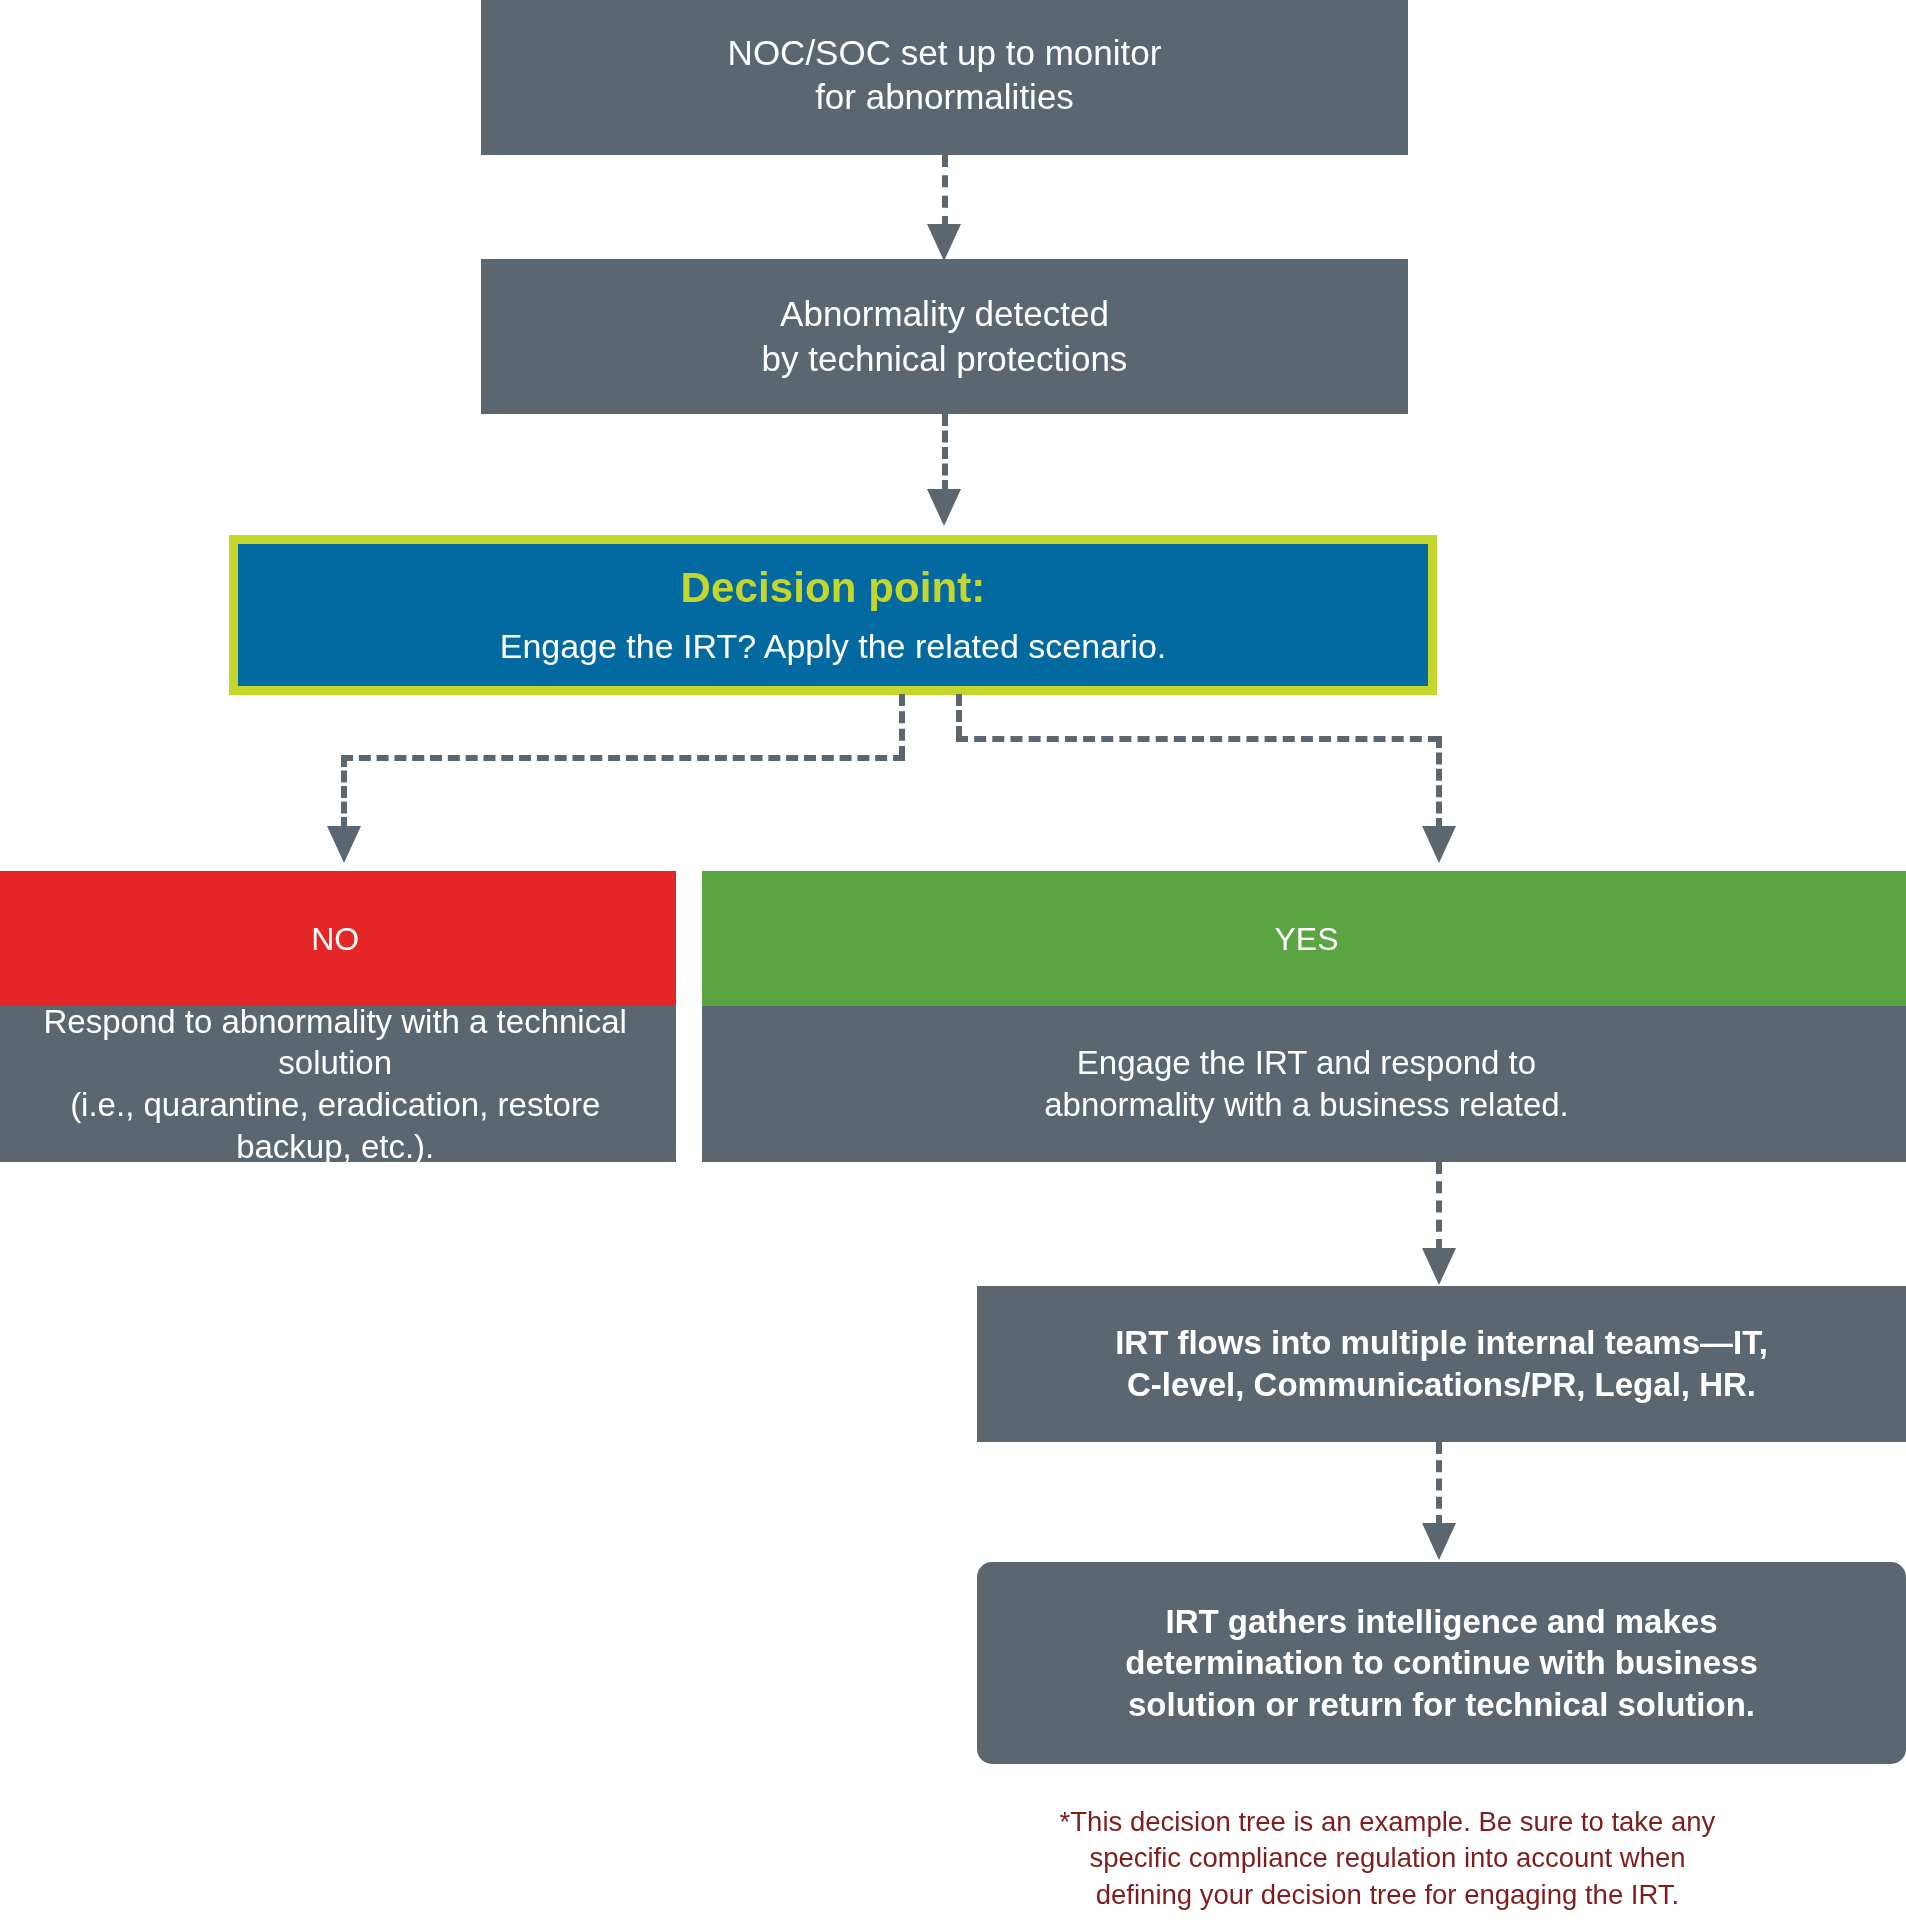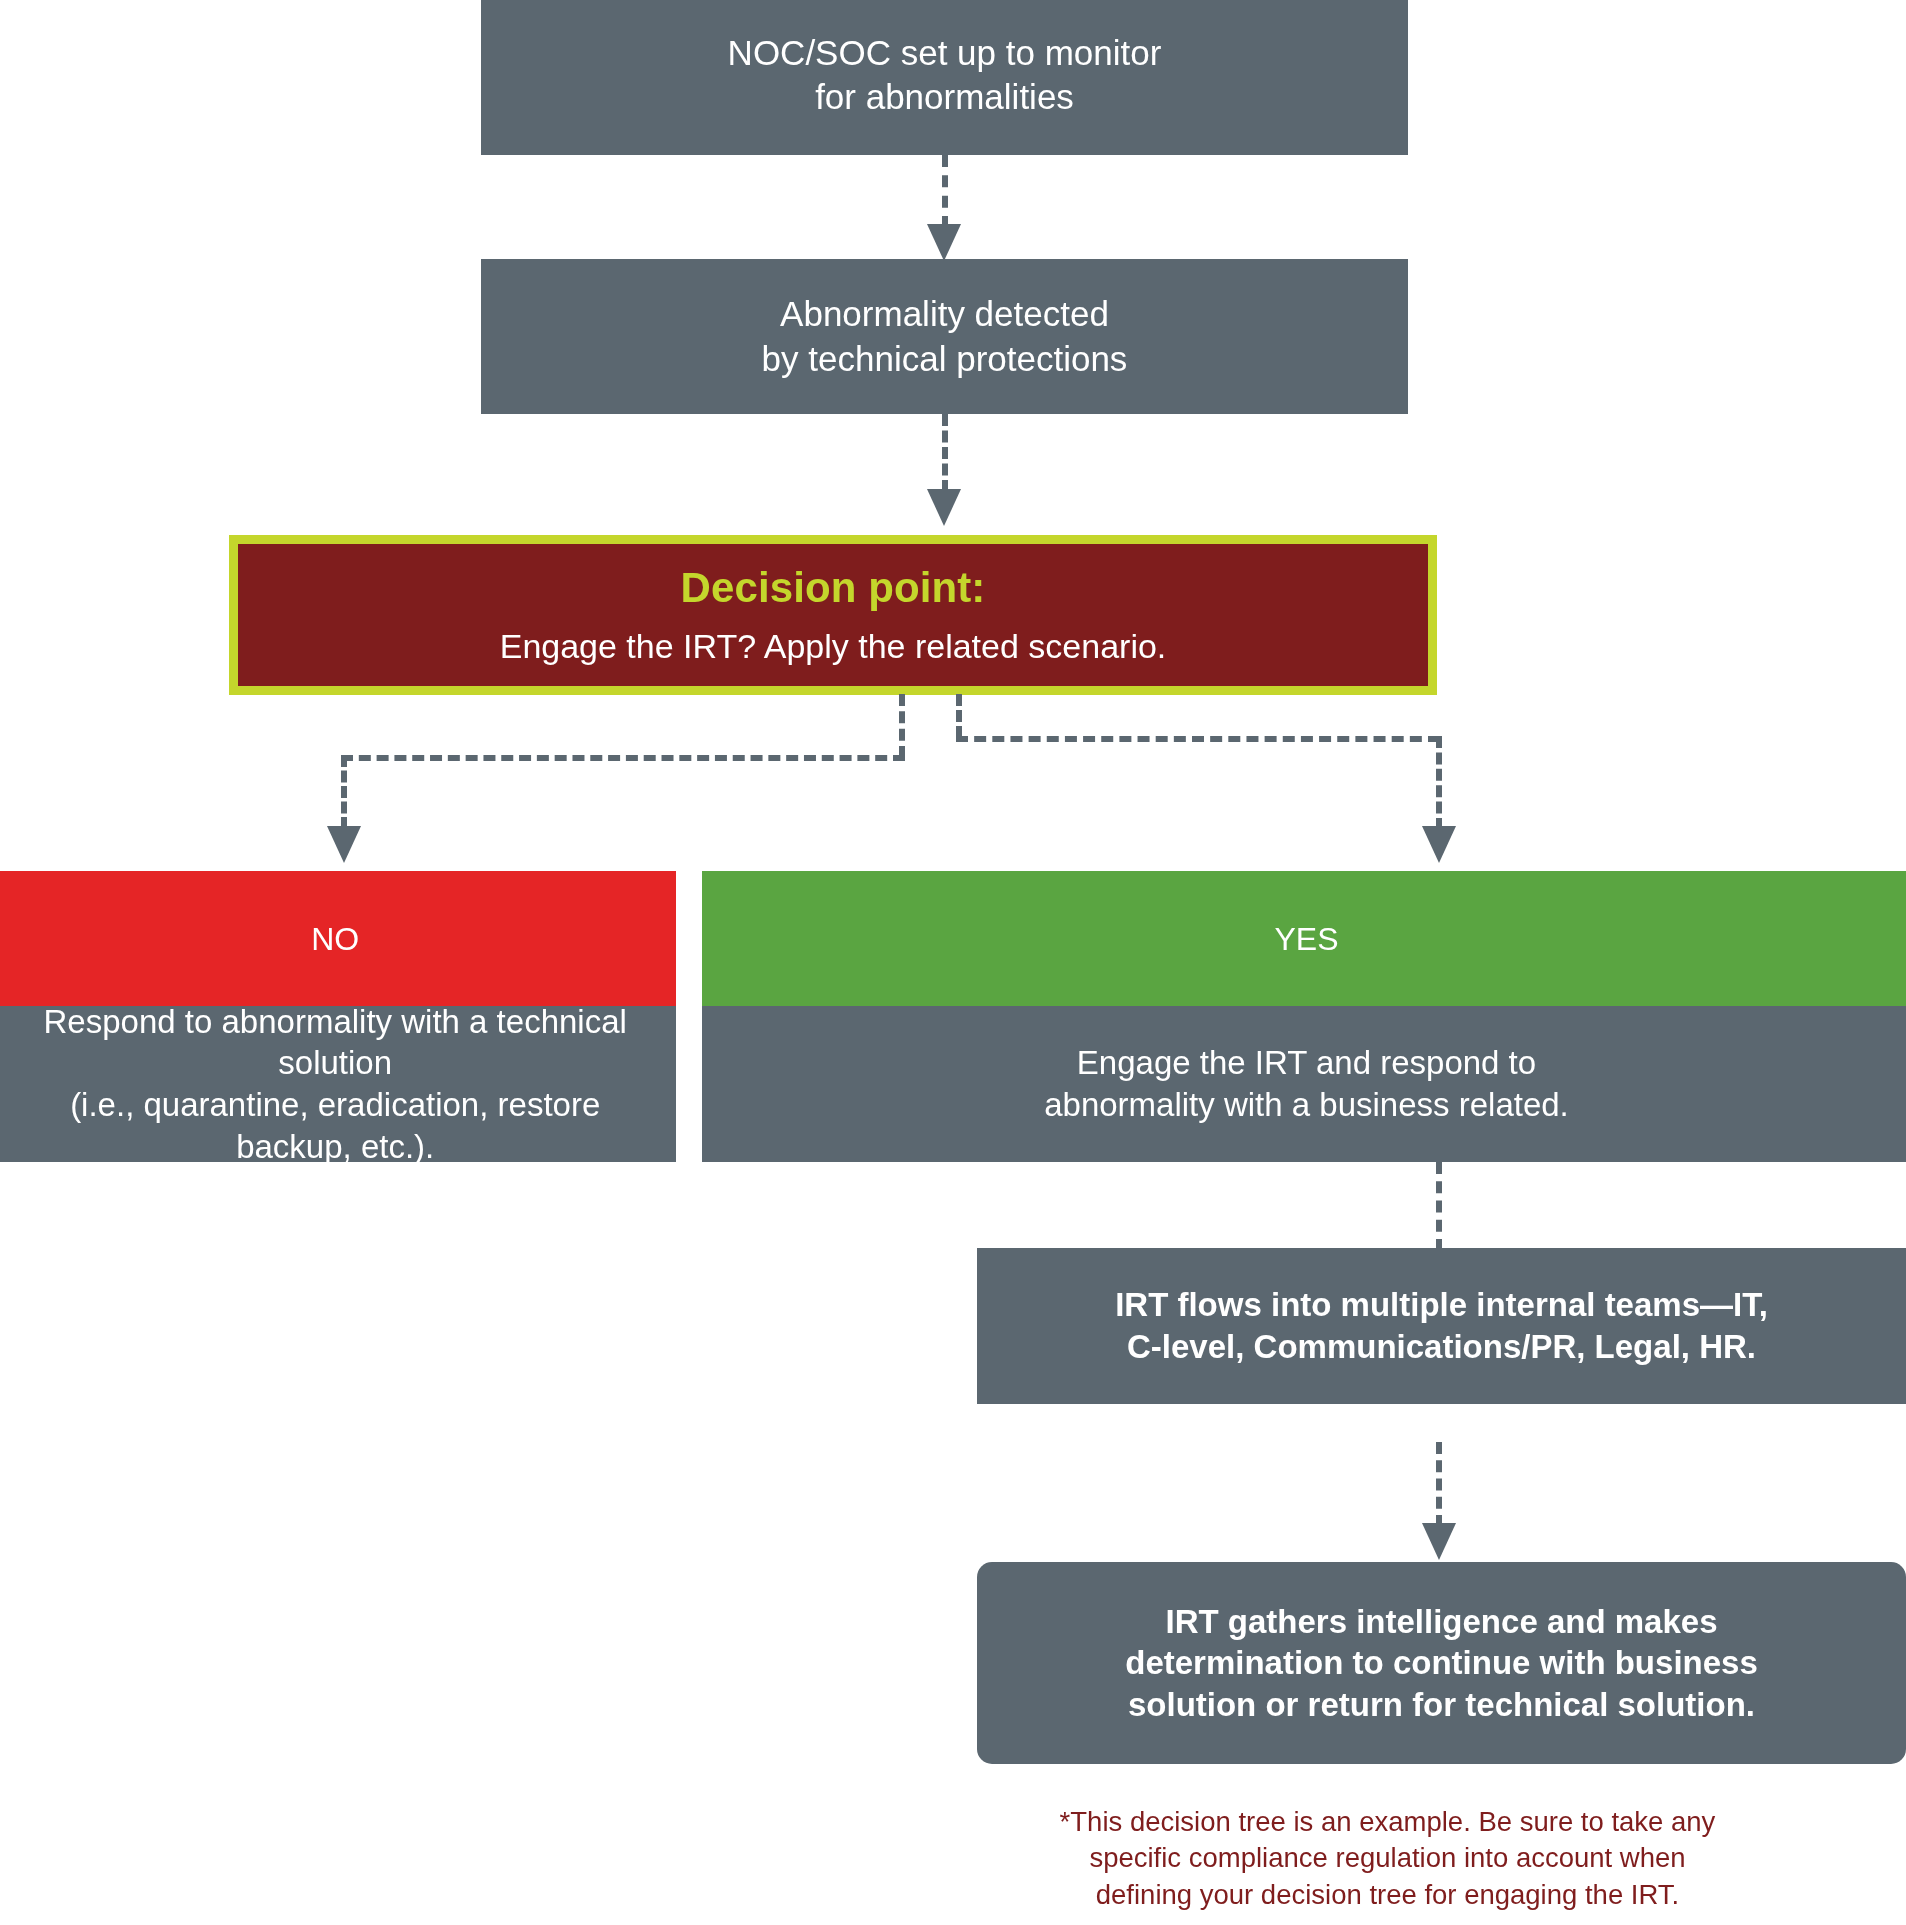--- a/index.html
+++ b/index.html
@@ -23,21 +23,21 @@
   .slate{background:#5b6770;}
   .boxtext{display:block;padding:0 16px;}
 
   
   #box-noc{left:481px;top:-5.3px;width:927px;height:160px;font-size:35px;}
   #box-abnormality{left:481px;top:259px;width:927px;height:155px;font-size:35px;}
 
   
   #box-decision{
     left:229px;top:535px;width:1208px;height:160px;
-    background:#7f1d1d;
+    background:#0369a1;
     border:9.8px solid #c4d62c;
     flex-direction:column;
     justify-content:center;
     gap:11px;
   }
   #decision-title{
     font-size:42px;font-weight:bold;color:#c4d62c;letter-spacing:0.1px;
     line-height:1.12;
   }
   #decision-sub{
@@ -52,21 +52,21 @@
   #box-yes{
     left:702px;top:871px;width:1209px;height:136px;
     background:#5aa541;font-size:32px;
   }
 
   
   #box-no-desc{left:-5.3px;top:1006px;width:681px;height:156px;font-size:33px;}
   #box-yes-desc{left:702px;top:1006px;width:1209px;height:156px;font-size:33px;}
 
   
-  #box-irt-teams{left:977px;top:1248px;width:929px;height:156px;font-size:33px;font-weight:bold;}
+  #box-irt-teams{left:977px;top:1286px;width:929px;height:156px;font-size:33px;font-weight:bold;}
   #box-irt-gather{left:977px;top:1562px;width:929px;height:202px;font-size:33px;font-weight:bold;border-radius:15px;}
 
   
   #footnote{
     position:absolute;left:975px;top:1804px;width:825px;
     color:#7f1d1d;font-size:27.5px;line-height:1.32;text-align:center;
   }
 
   
   .vline{

